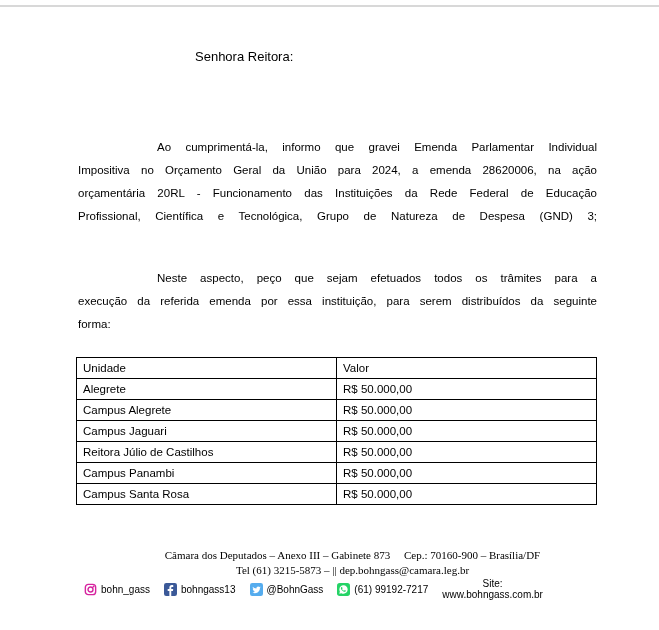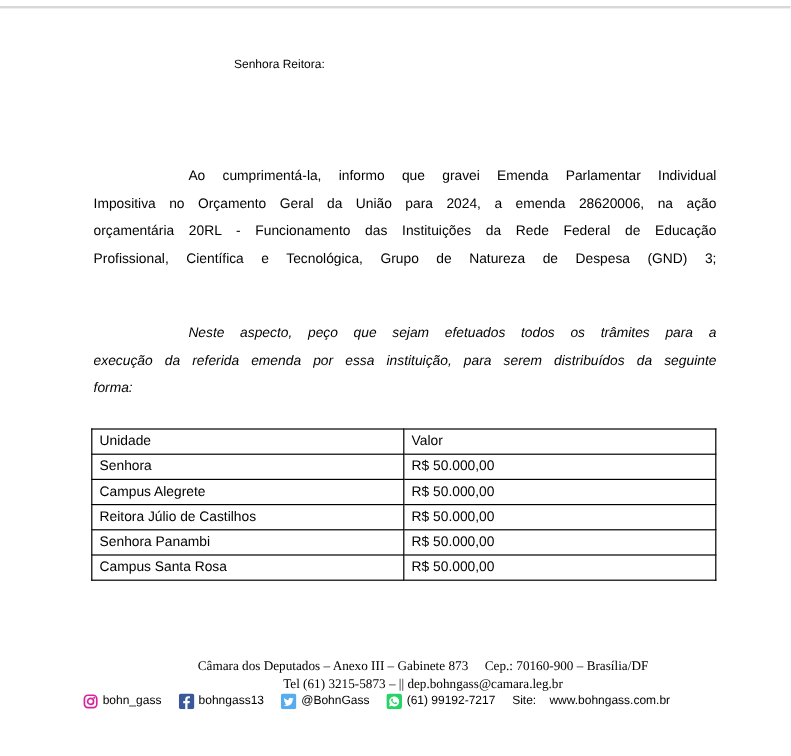--- a/index.html
+++ b/index.html
@@ -1,24 +1,24 @@
 <!DOCTYPE html>
 <html><head>
 <meta charset="utf-8">
 <style>
   html,body{margin:0;padding:0;}
   body{
     width:659px;height:630px;background:#ffffff;position:relative;
     font-family:"Liberation Sans", sans-serif;color:#000000;overflow:hidden;
   }
   .top-rule{position:absolute;top:5px;left:0;width:659px;height:2px;background:#d8d8d8;}
-  .salutation{position:absolute;left:195px;top:49px;font-size:10px;}
+  .salutation{position:absolute;left:195px;top:49px;font-size:13px;}
   .para{position:absolute;left:78px;width:519px;font-size:11.5px;line-height:23px;}
   .p1{top:136px;}
-  .p2{top:267px;font-style:italic;}
+  .p2{top:267px;}
   .jline{text-align:justify;text-align-last:justify;}
   .indent{padding-left:79px;}
   table.dist{
     position:absolute;left:76px;top:357px;width:521px;
     border-collapse:collapse;font-size:11.5px;table-layout:fixed;padding-left:13px;
   }
   table.dist th, table.dist td{
     border:1px solid #000;font-weight:normal;text-align:left;
     height:20px;padding:0 0 0 6px;vertical-align:middle;
   }
@@ -28,21 +28,21 @@
   }
   .f1{top:549px;}
   .f2{top:564px;}
   .social{
     position:absolute;left:0;top:578px;width:627px;
     display:flex;justify-content:center;align-items:center;gap:14px;
     font-size:10px;
   }
   .s-item{display:flex;align-items:center;gap:4px;}
   .s-item svg{display:block;}
-  .site{display:flex;align-items:center;gap:11px;}
+  .site{display:flex;align-items:center;gap:0;flex-direction:column;}
 </style>
 </head>
 <body>
 
 <div>
 
   <div class="top-rule"></div>
 
   <div class="salutation">Senhora Reitora:</div>
 
@@ -61,33 +61,37 @@
 
   <table class="dist">
     <thead>
       <tr>
         <th>Unidade</th>
         <th>Valor</th>
       </tr>
     </thead>
     <tbody>
       <tr>
-        <td>Senhora</td>
+        <td>Alegrete</td>
         <td>R$ 50.000,00</td>
       </tr>
       <tr>
         <td>Campus Alegrete</td>
         <td>R$ 50.000,00</td>
       </tr>
       <tr>
+        <td>Campus Jaguari</td>
+        <td>R$ 50.000,00</td>
+      </tr>
+      <tr>
         <td>Reitora Júlio de Castilhos</td>
         <td>R$ 50.000,00</td>
       </tr>
       <tr>
-        <td>Senhora Panambi</td>
+        <td>Campus Panambi</td>
         <td>R$ 50.000,00</td>
       </tr>
       <tr>
         <td>Campus Santa Rosa</td>
         <td>R$ 50.000,00</td>
       </tr>
     </tbody>
   </table>
 
   <div class="footer-line f1">Câmara dos Deputados – Anexo III – Gabinete 873     Cep.: 70160-900 – Brasília/DF</div>

